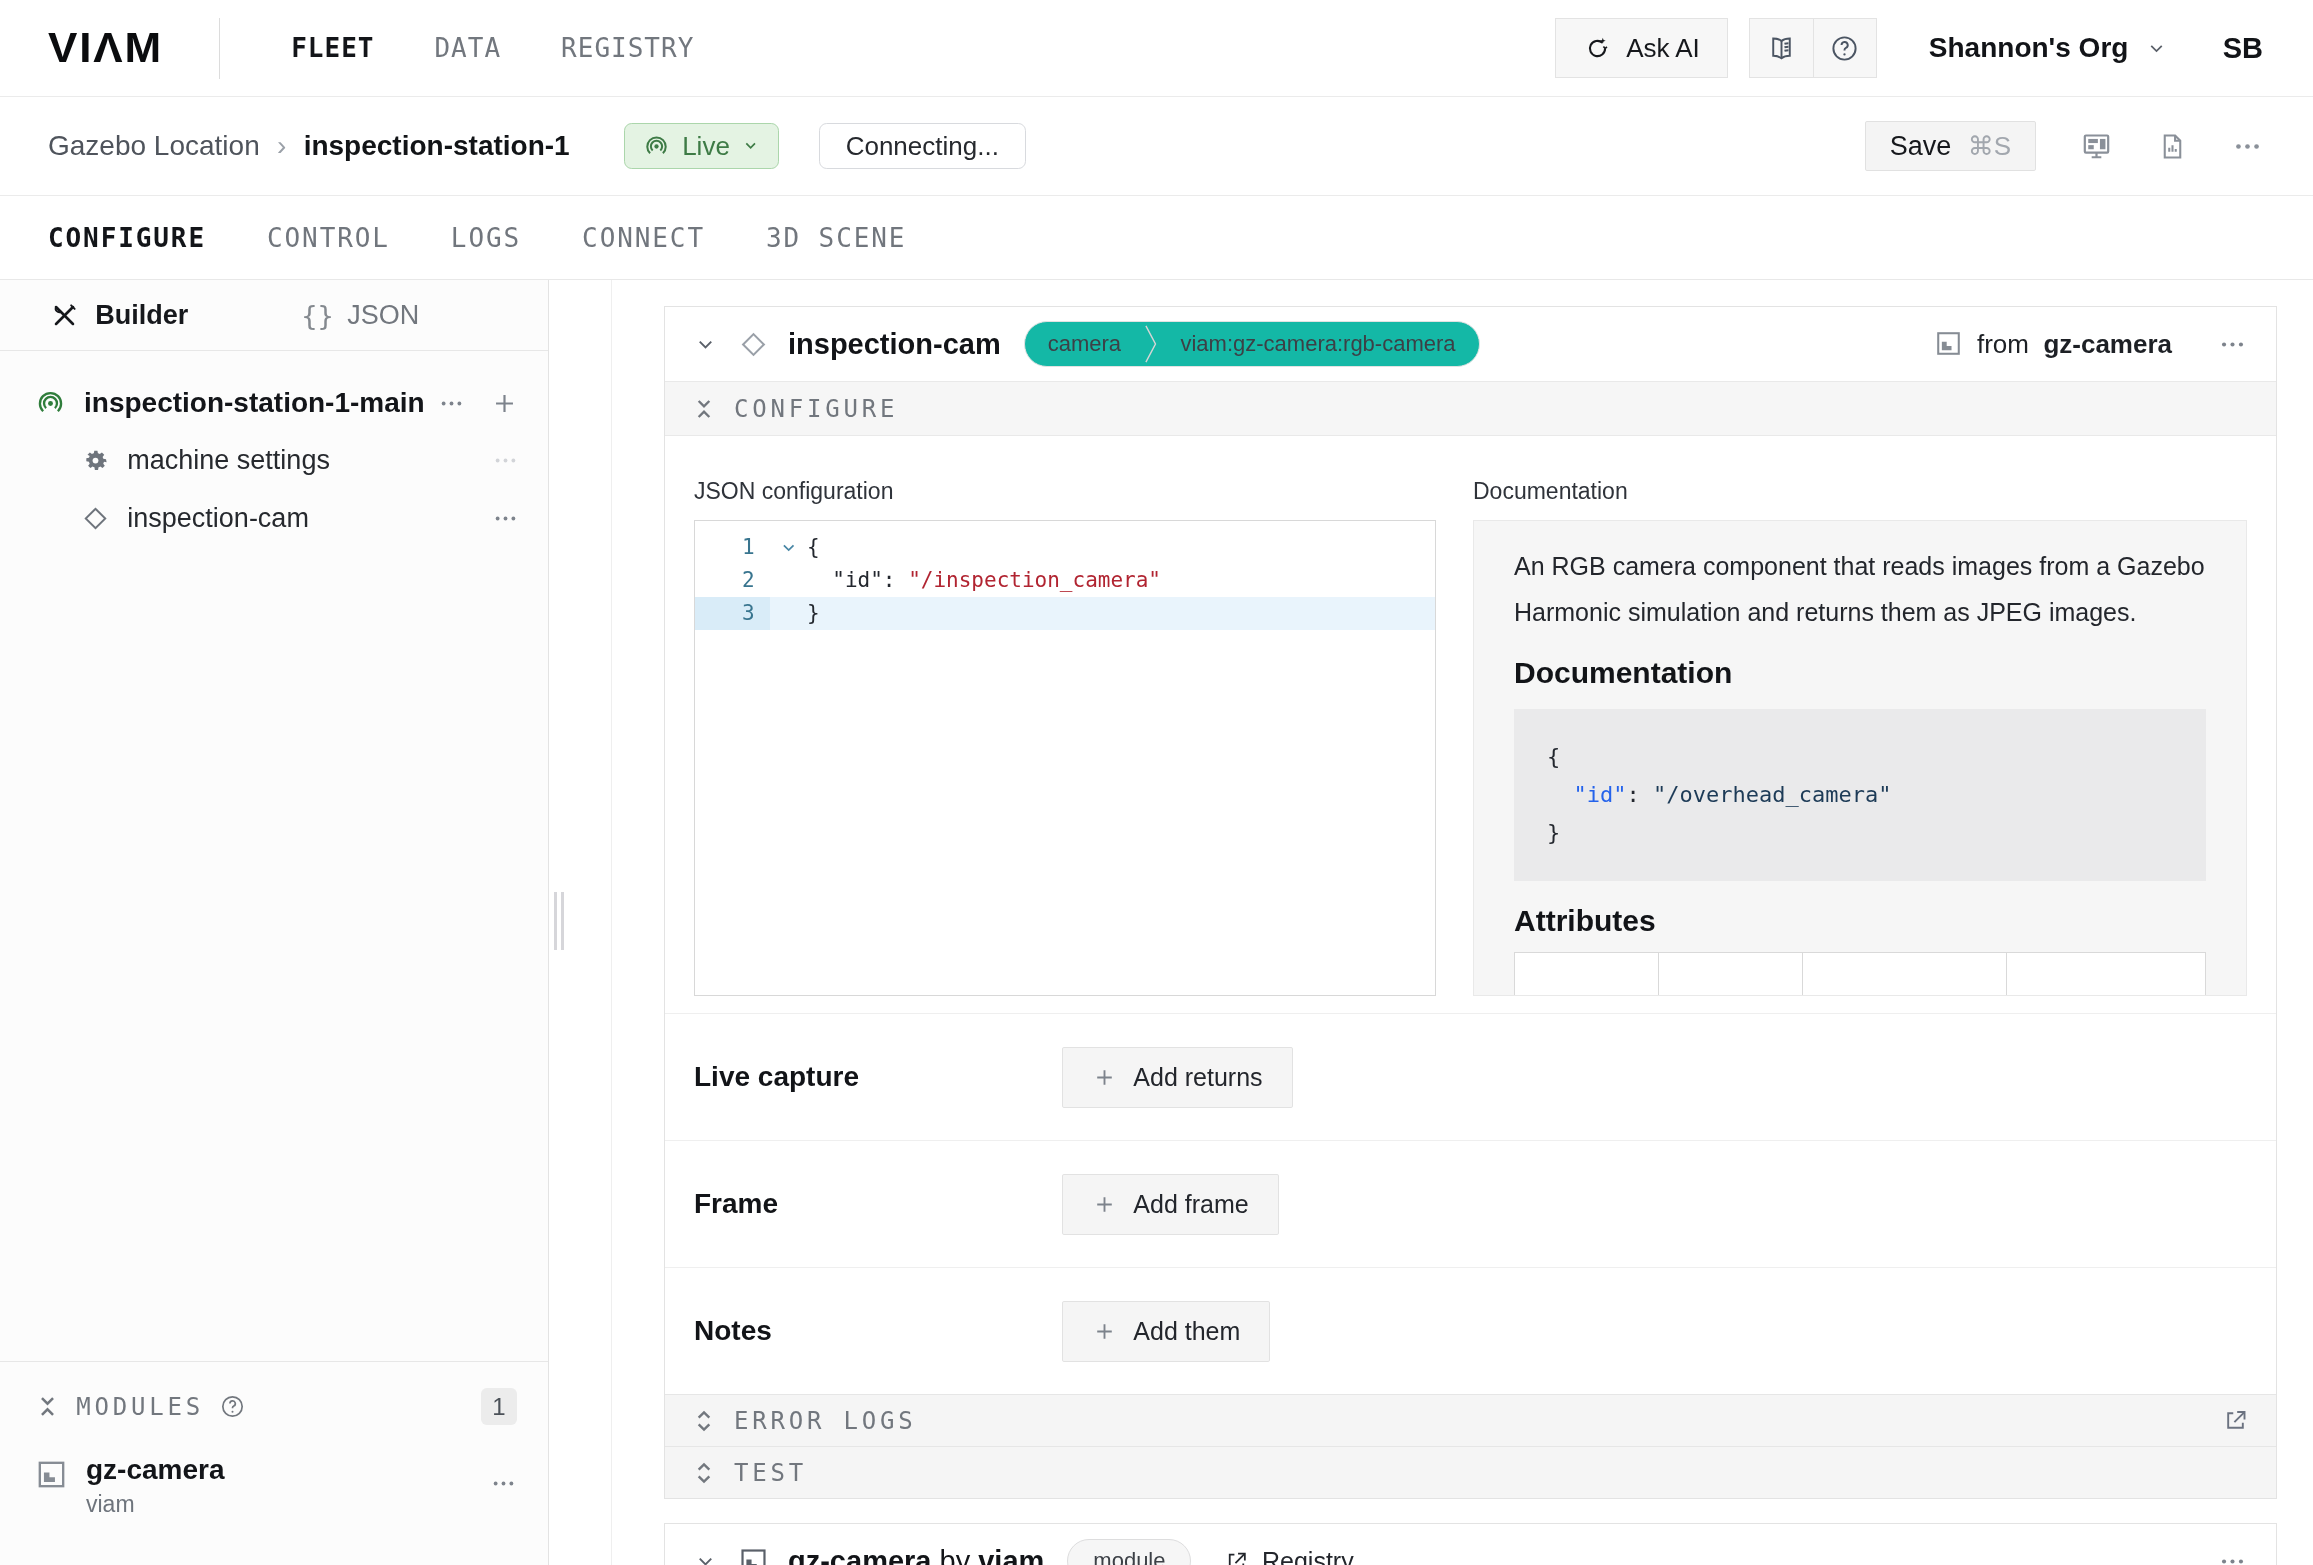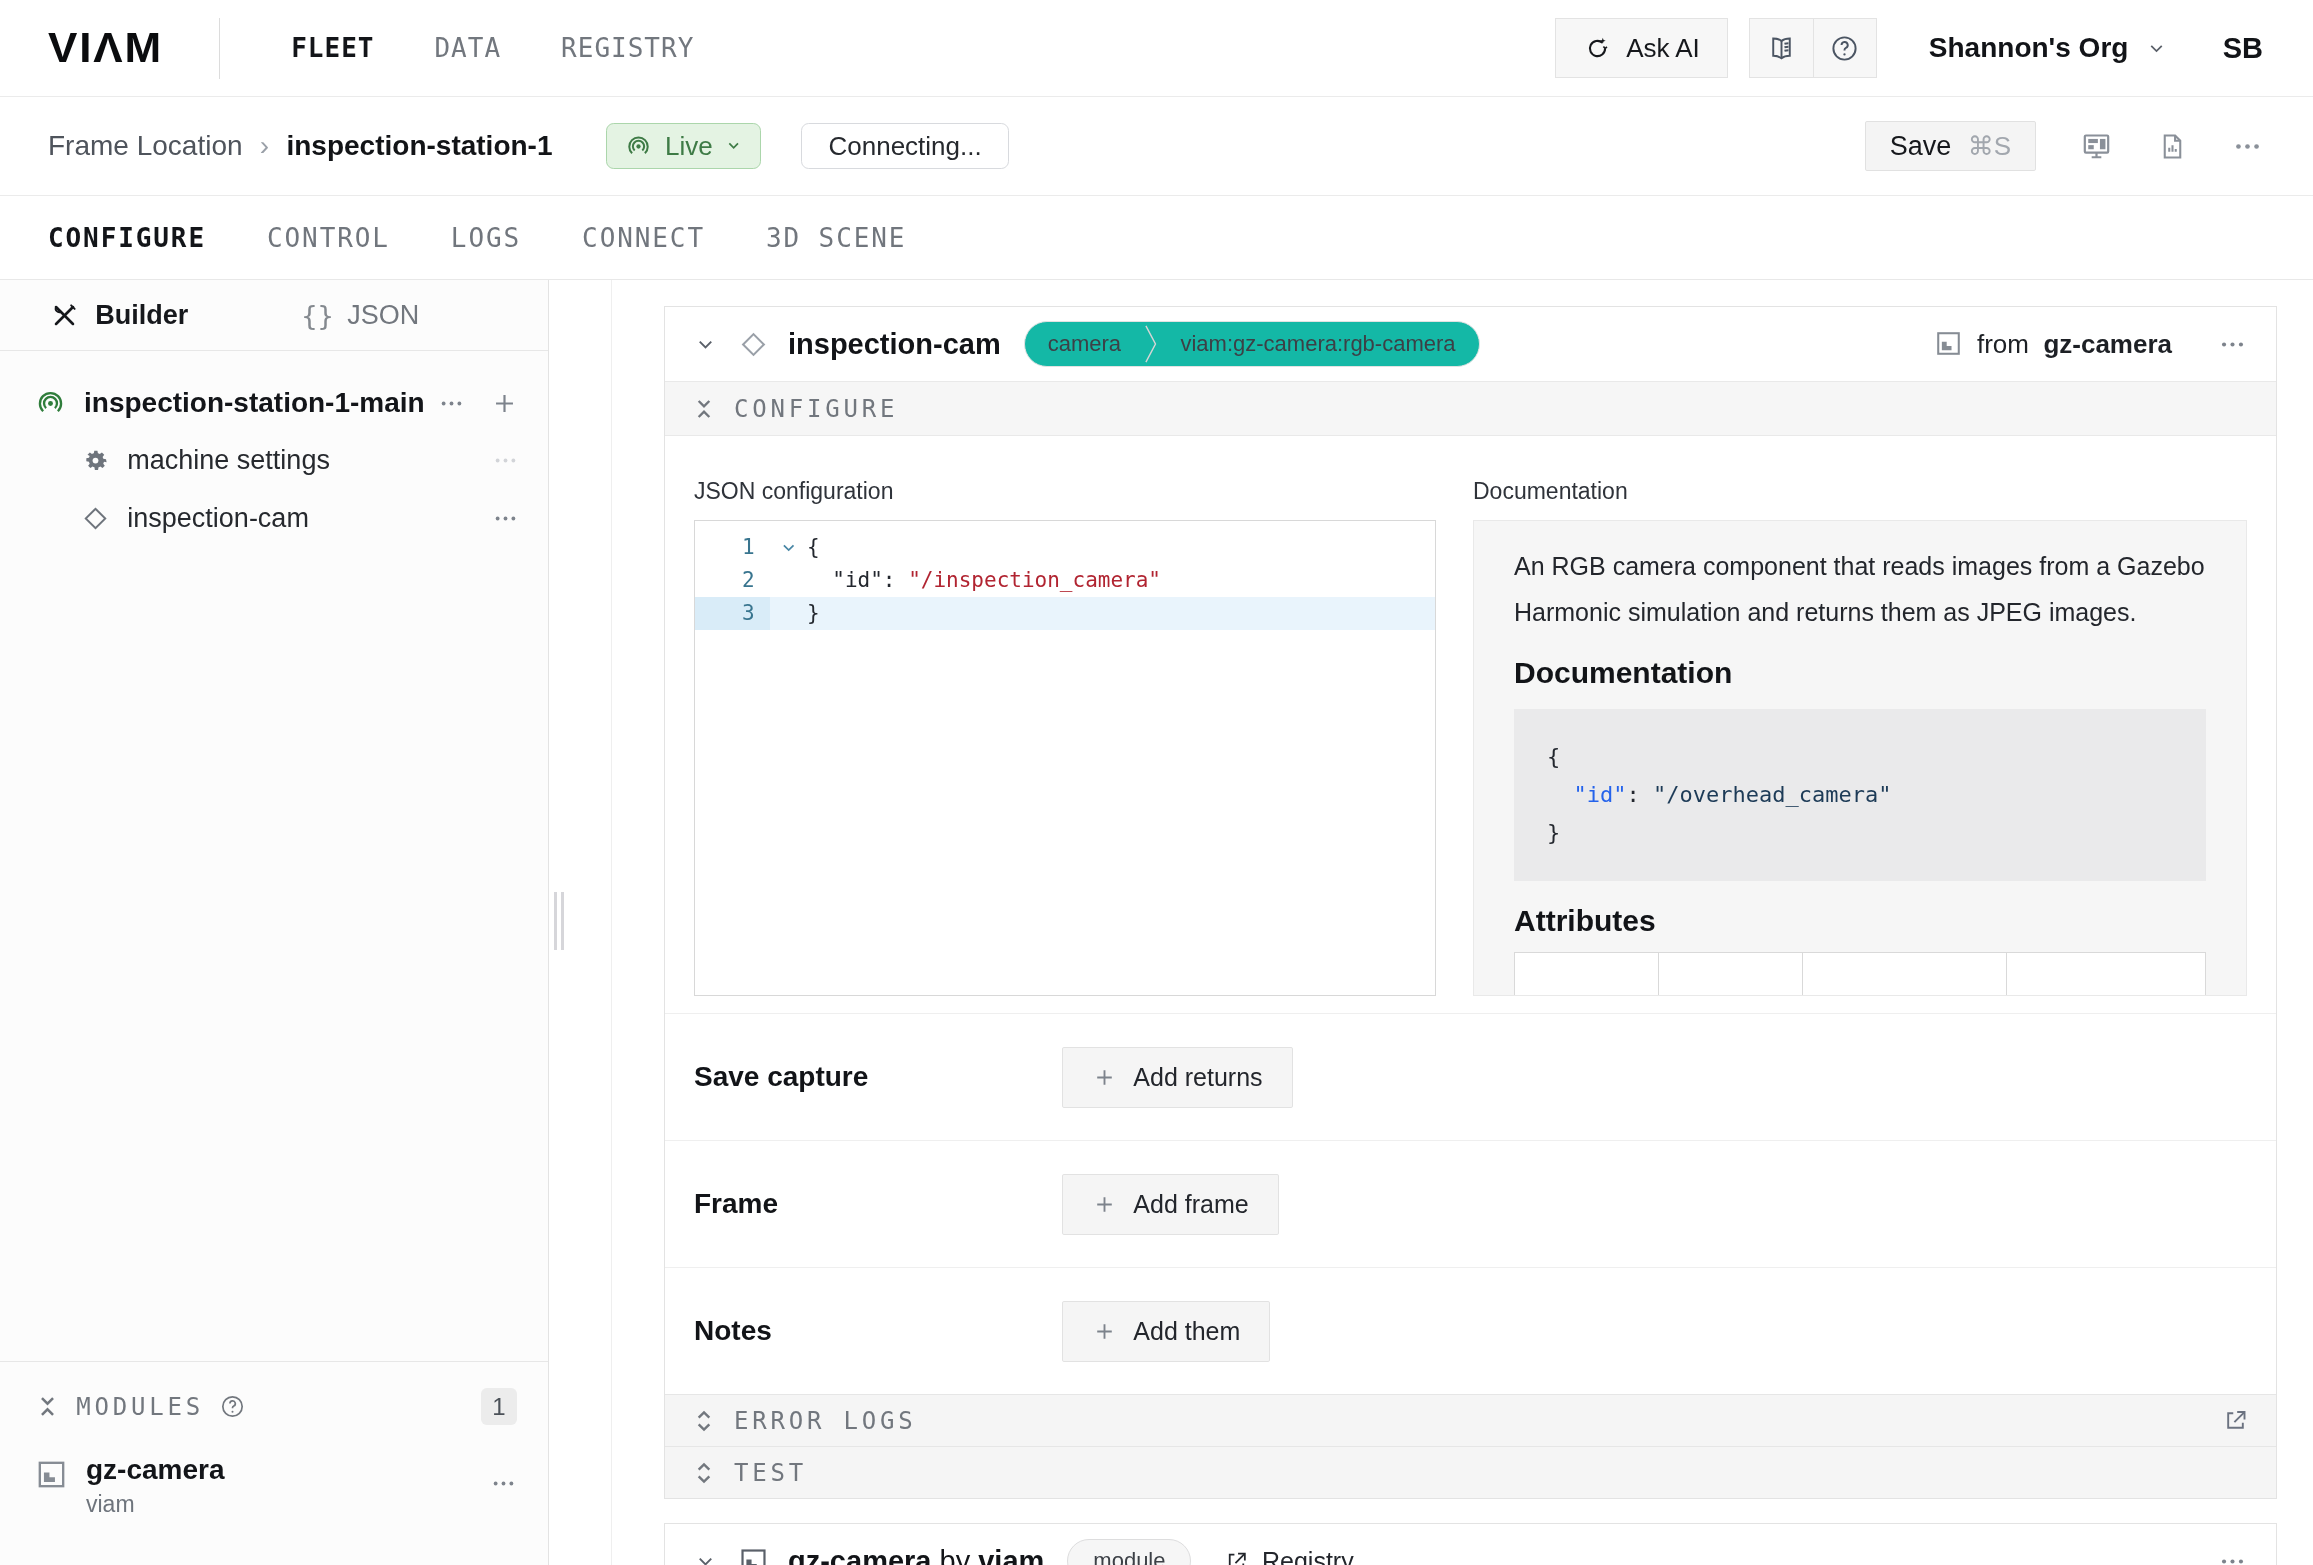--- a/index.html
+++ b/index.html
@@ -179,21 +179,21 @@
             <path d="M6 9l6 6 6-6"></path>
           </svg>
       </span>
     </div>
     <div class="avatar">SB</div>
   </div>
 </header>
 
 <div class="machinebar">
   <div class="breadcrumb">
-    <span class="crumb-loc">Frame Location</span>
+    <span class="crumb-loc">Gazebo Location</span>
     <span class="crumb-sep">›</span>
     <span class="crumb-name">inspection-station-1</span>
   </div>
   <div class="live-badge">
     <span>
       <svg width="27" height="27" viewBox="0 0 24 24" fill="none" stroke="currentColor" stroke-width="1.8">
         <circle cx="12" cy="12" r="1.9" fill="currentColor" stroke="none"></circle>
         <path d="M15.4 15.6a5 5 0 1 0-6.8 0"></path>
         <path d="M17.7 18a8.2 8.2 0 1 0-11.4 0"></path>
       </svg>
@@ -467,21 +467,21 @@
               <span class="tcell tc1"></span>
                 <span class="tcell tc2"></span>
                 <span class="tcell tc3"></span>
                 <span class="tcell tc4"></span>
             </div>
           </div>
         </div>
       </div>
 
       <div class="prop-section">
-        <span class="prop-label">Save capture</span>
+        <span class="prop-label">Live capture</span>
         <button class="add-btn">
           <span class="plus">
             <svg width="25" height="25" viewBox="0 0 24 24" fill="none" stroke="currentColor" stroke-width="1.8">
                 <path d="M12 5v14M5 12h14"></path>
               </svg>
           </span>
           <span>Add returns</span>
         </button>
       </div>
 

